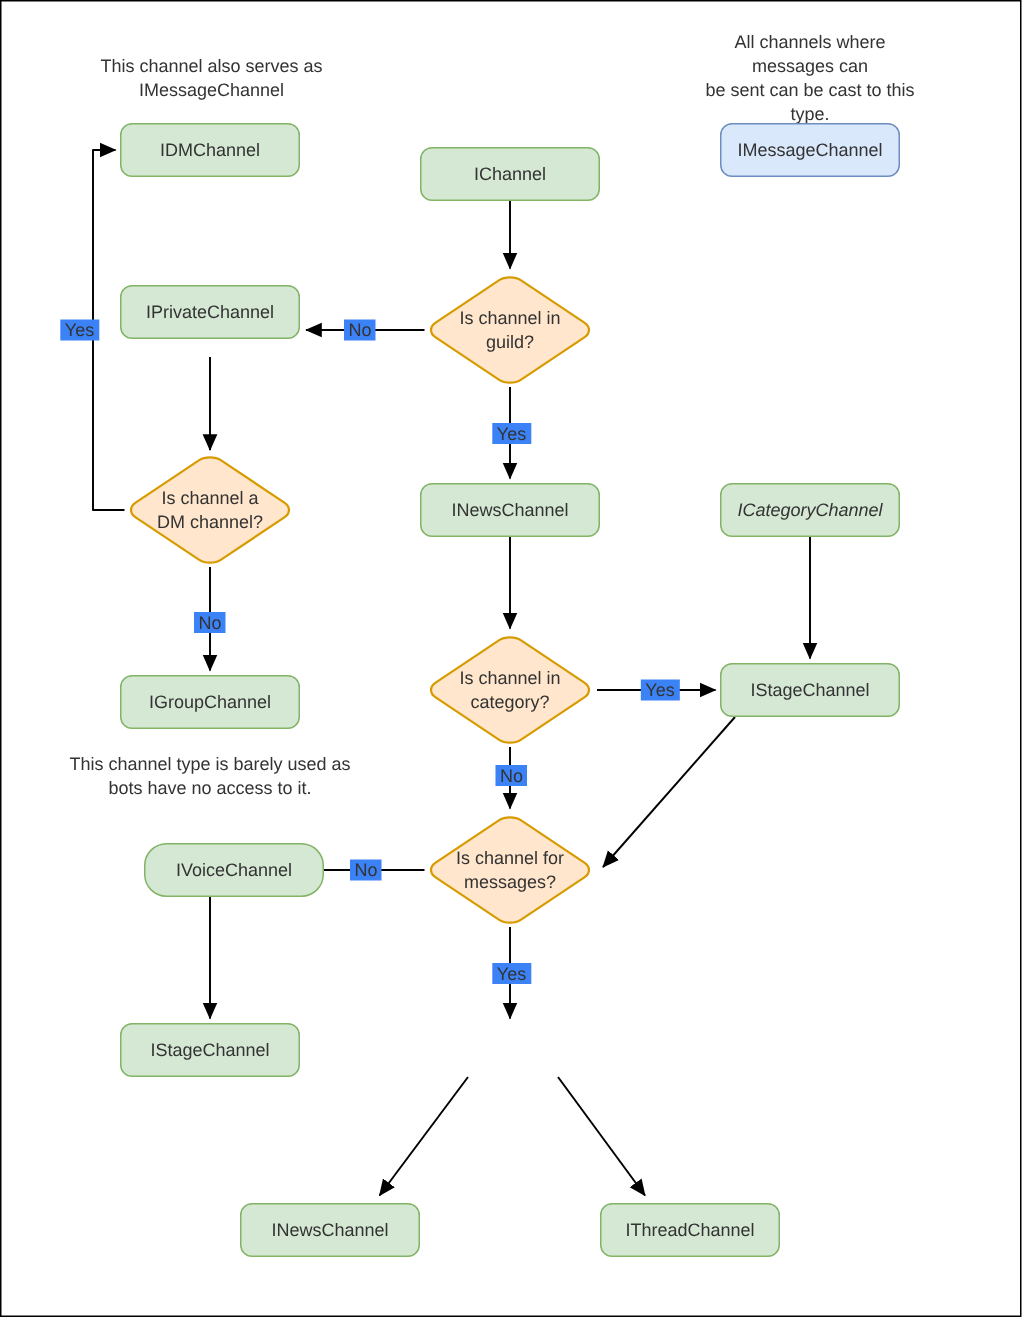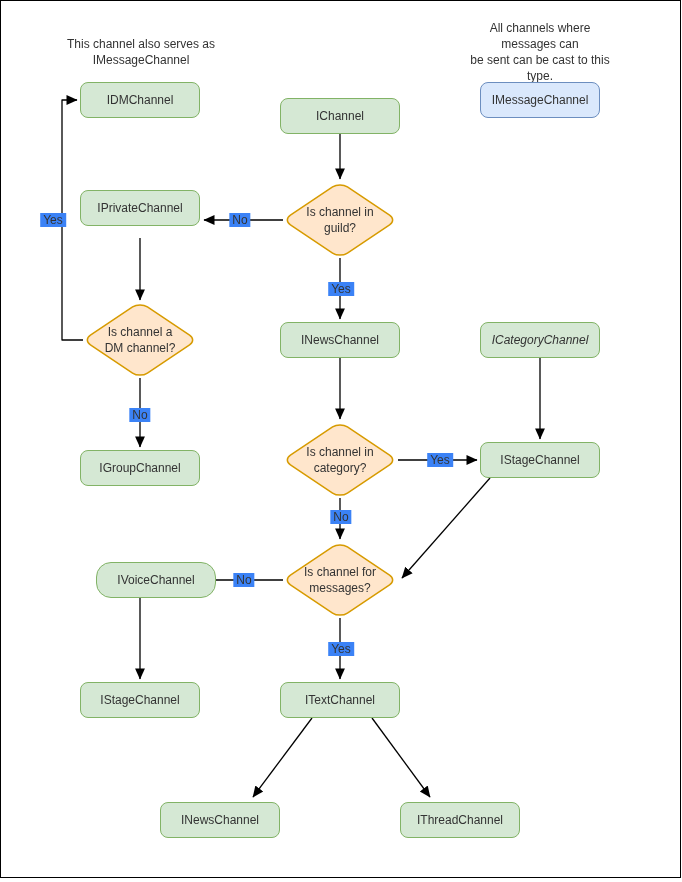--- a/index.html
+++ b/index.html
@@ -80,32 +80,33 @@
     <path class="edge" d="M340,618 L340,679" marker-end="url(#arrowhead)"></path>
     <path class="edge" d="M140,598 L140,679" marker-end="url(#arrowhead)"></path>
     <path class="edge" d="M312,718 L253,797" marker-end="url(#arrowhead)"></path>
     <path class="edge" d="M372,718 L430,797" marker-end="url(#arrowhead)"></path>
   </svg>
 
   <div class="note" style="left:141px; top:52px;">This channel also serves as
 IMessageChannel</div>
   <div class="note" style="left:540px; top:52px;">All channels where messages can
 be sent can be cast to this type.</div>
+  <div class="note" style="left:140px; top:517px;">This channel type is barely used as
+bots have no access to it.</div>
 
   <div class="node green" style="left:80px;  top:82px;">IDMChannel</div>
   <div class="node green" style="left:280px; top:98px;">IChannel</div>
   <div class="node blue" style="left:480px; top:82px;">IMessageChannel</div>
   <div class="node green" style="left:80px;  top:190px;">IPrivateChannel</div>
   <div class="node green" style="left:280px; top:322px;">INewsChannel</div>
   <div class="node green" style="left:480px; top:322px;font-style:italic;">ICategoryChannel</div>
   <div class="node green" style="left:80px;  top:450px;">IGroupChannel</div>
   <div class="node green" style="left:480px; top:442px;">IStageChannel</div>
   <div class="node green" style="left:96px;  top:562px;border-radius:15px;">IVoiceChannel</div>
   <div class="node green" style="left:80px;  top:682px;">IStageChannel</div>
-  <div class="node green" style="left:280px; top:682px;">ITextChannel</div>
   <div class="node green" style="left:160px; top:802px;">INewsChannel</div>
   <div class="node green" style="left:400px; top:802px;">IThreadChannel</div>
 
   <div class="decision-label" style="left:340px; top:220px;">Is channel in
 guild?</div>
   <div class="decision-label" style="left:140px; top:340px;">Is channel a
 DM channel?</div>
   <div class="decision-label" style="left:340px; top:460px;">Is channel in
 category?</div>
   <div class="decision-label" style="left:340px; top:580px;">Is channel for

